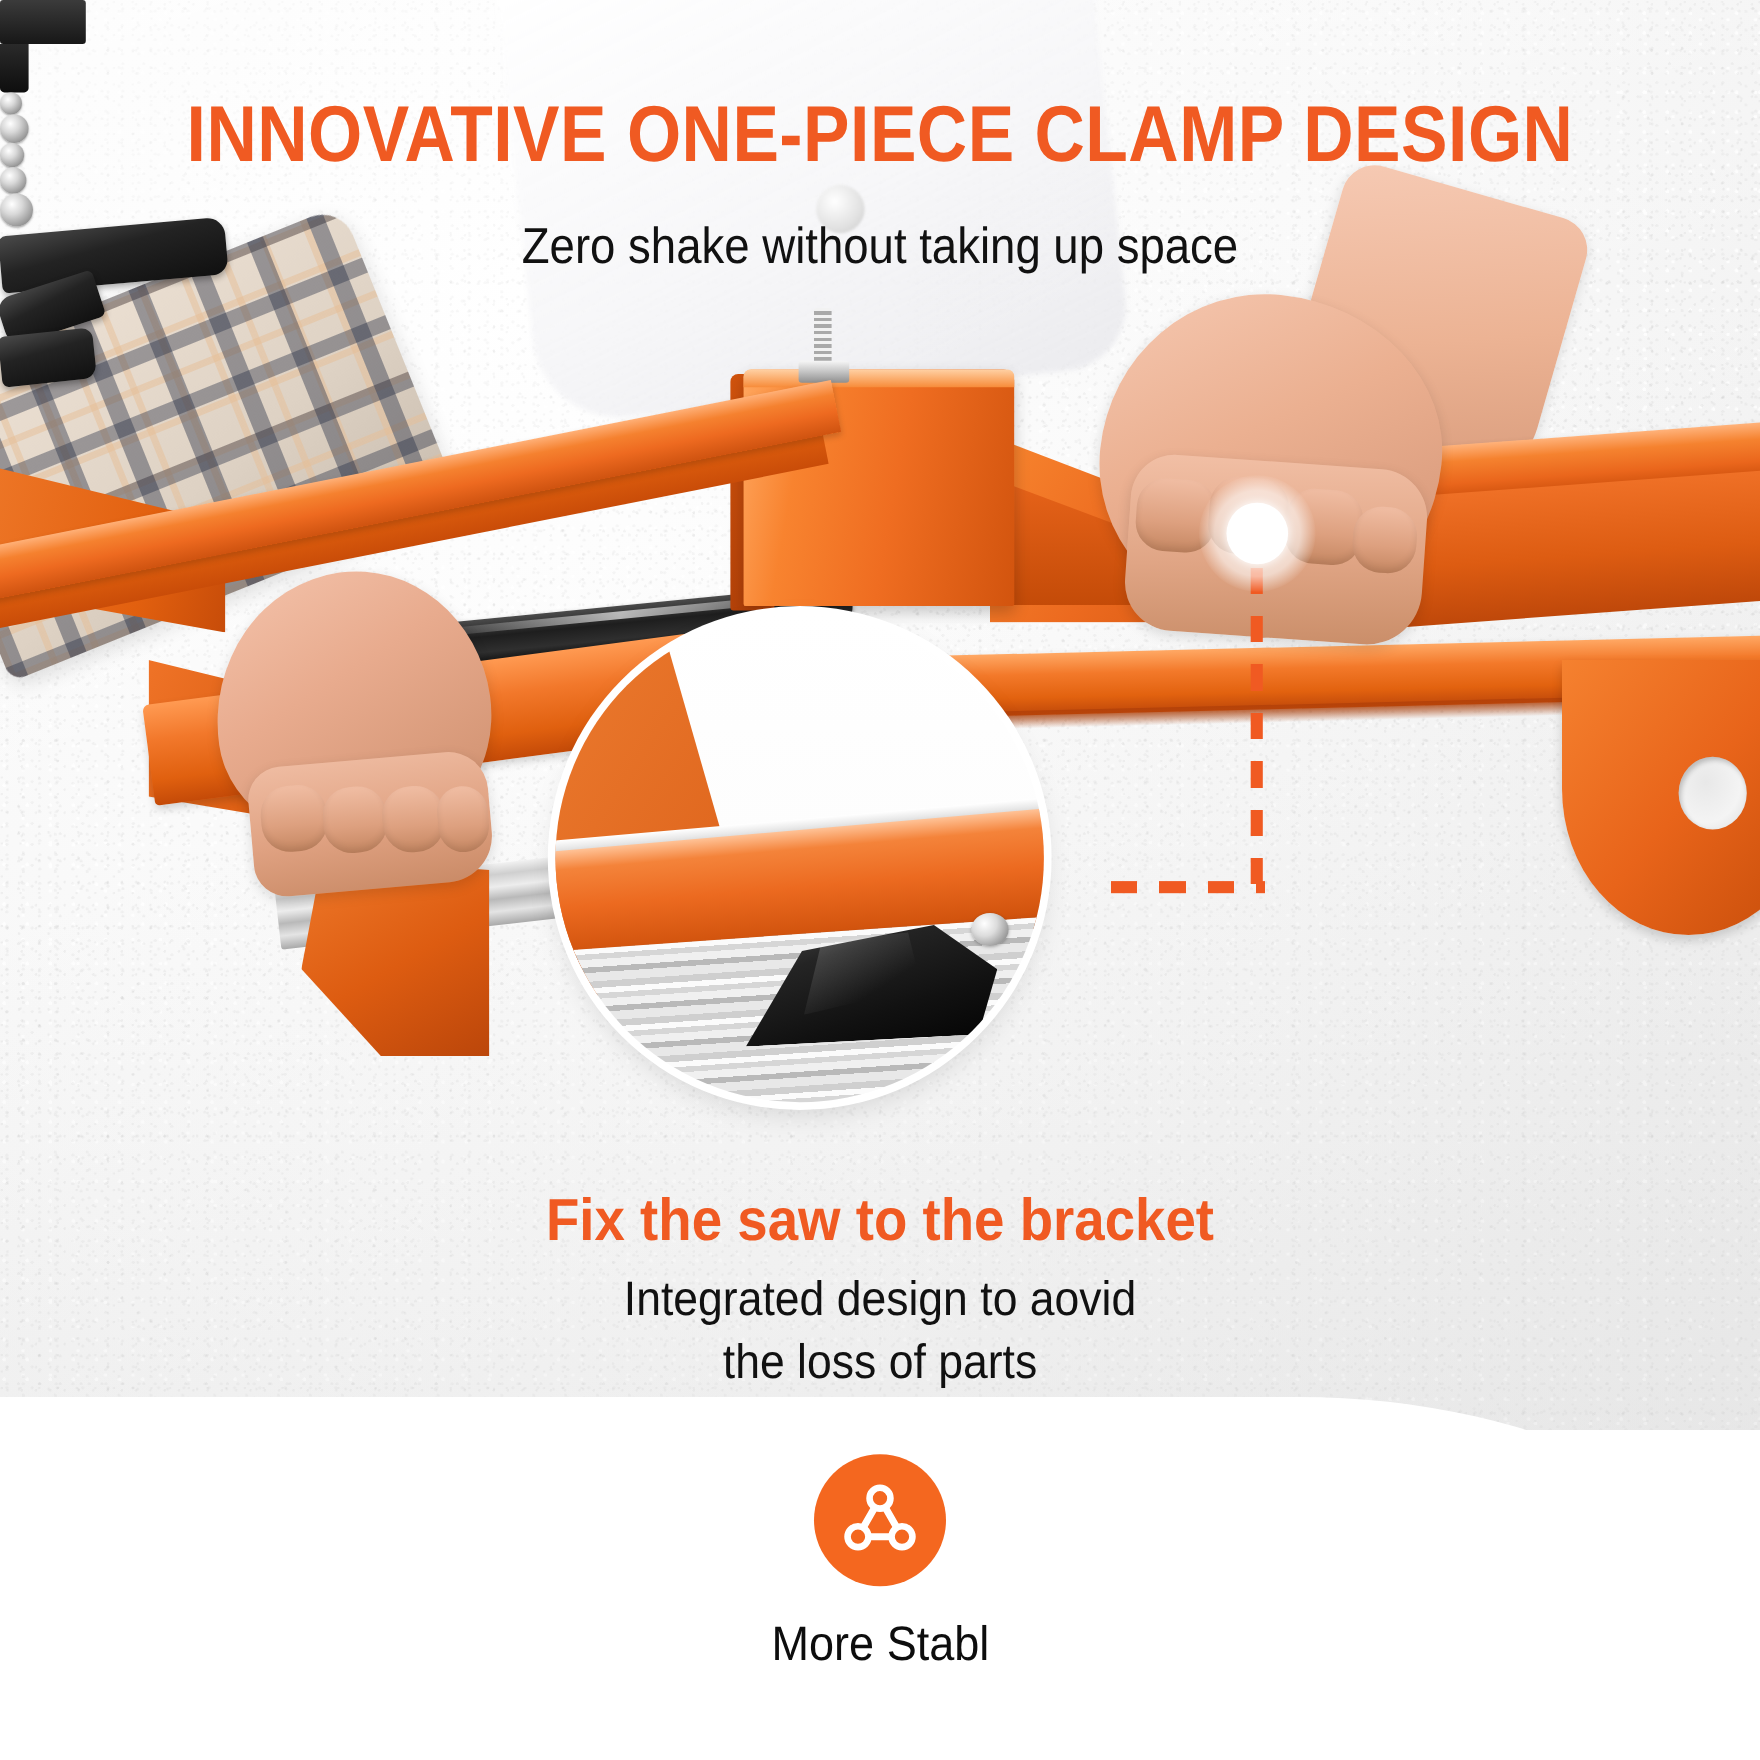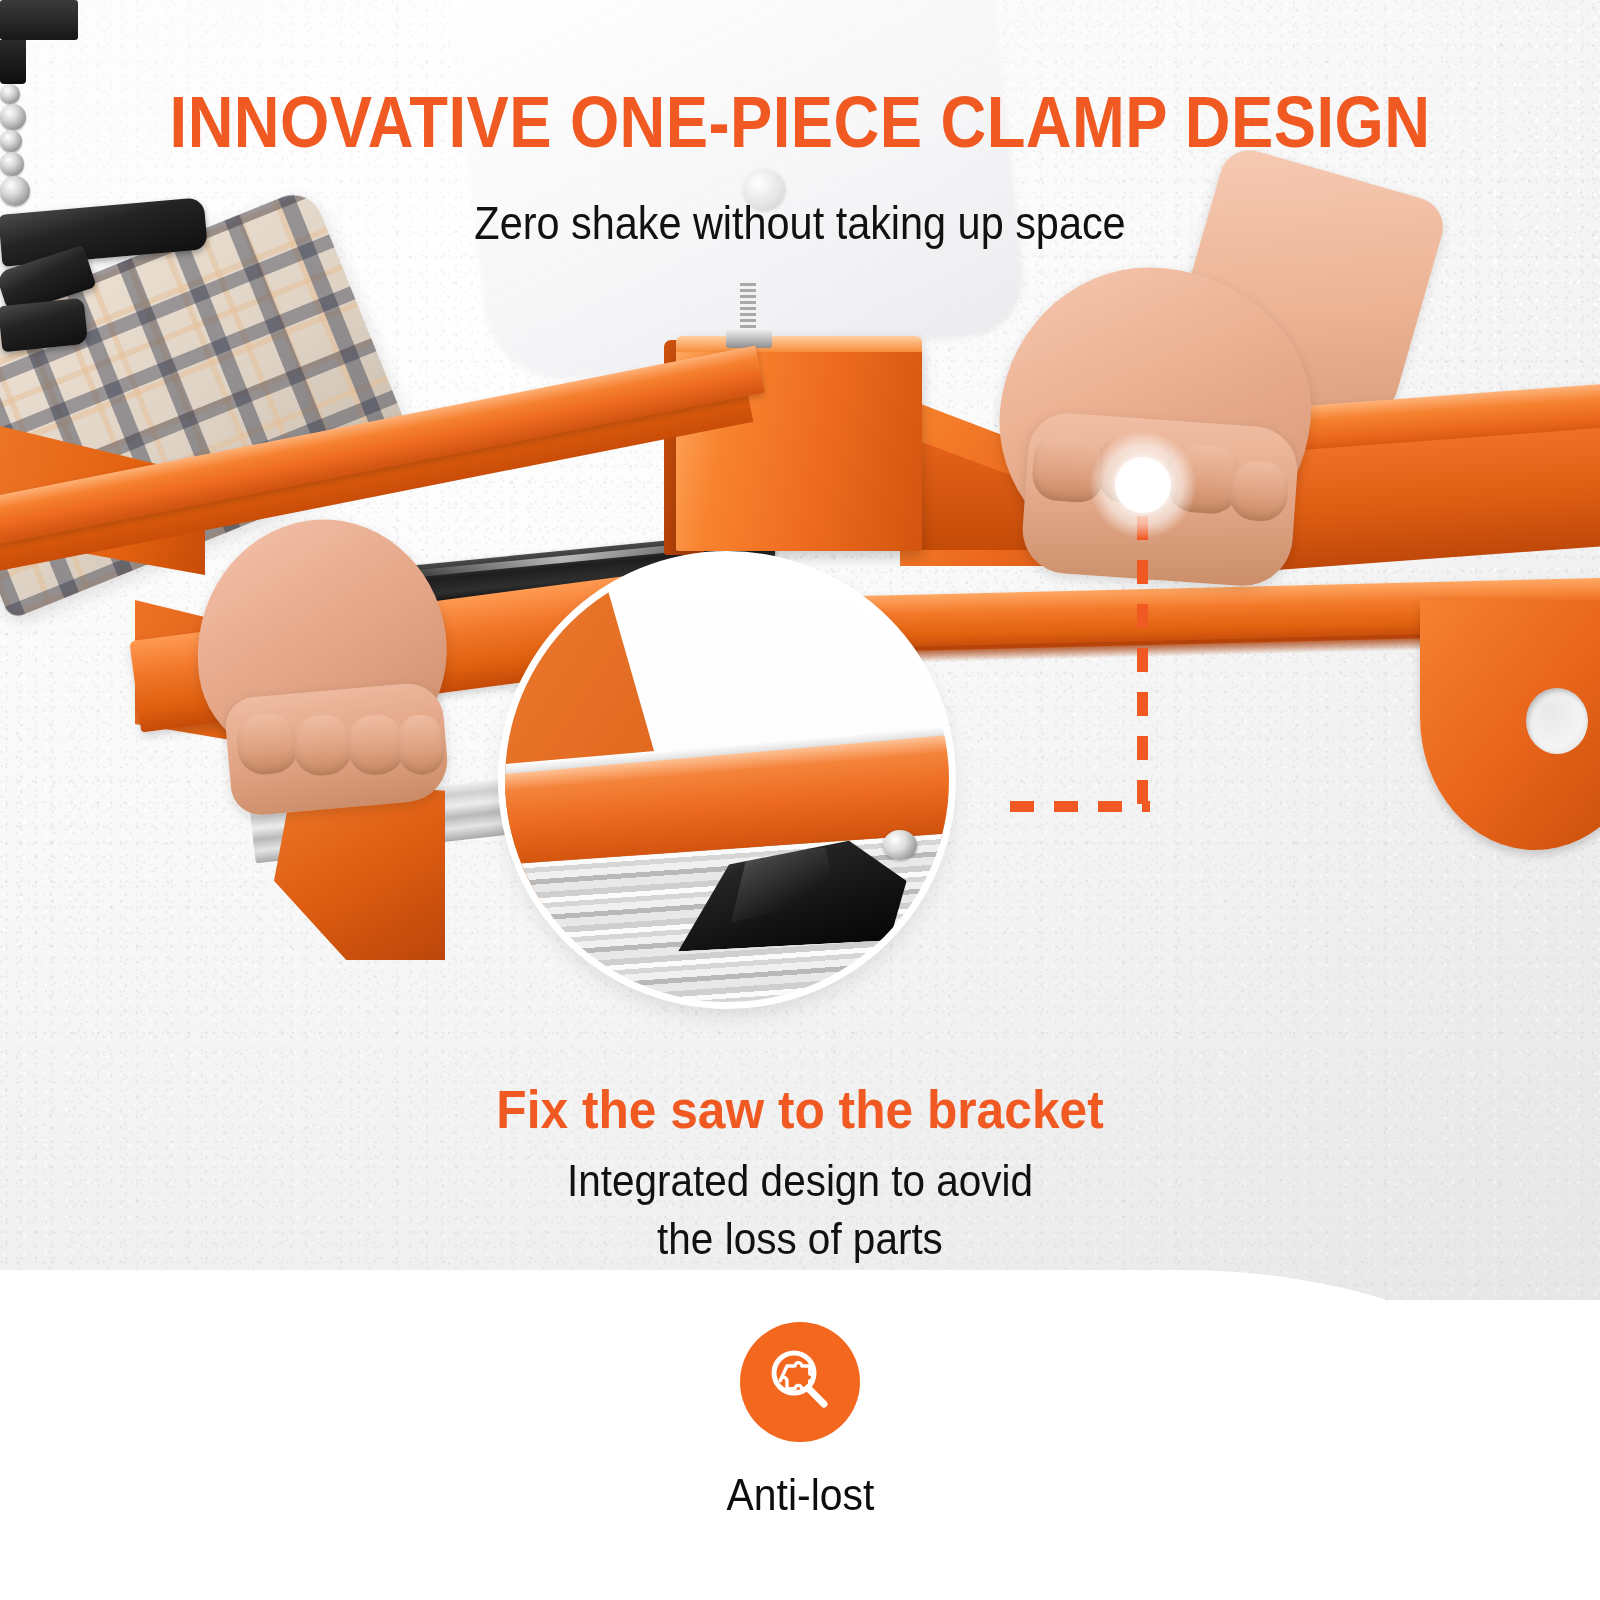--- a/index.html
+++ b/index.html
@@ -499,32 +499,30 @@
     <div class="mid-sub">
       <div>Integrated design to aovid</div>
       <div>the loss of parts</div>
     </div>
   </div>
 
   <div class="bottom-panel"></div>
 
   <div class="features">
 
-
     <div class="feature">
       <div class="fcircle">
         <span>
           <svg width="74" height="74" viewBox="0 0 74 74">
-            <circle cx="31" cy="30" r="20" fill="none" stroke="#ffffff" stroke-width="5"></circle>
-            <line x1="45" y1="45" x2="61" y2="61" stroke="#ffffff" stroke-width="7" stroke-linecap="round"></line>
-            <path d="M24 23 h8 a3.4 3.4 0 0 1 3.4 -3.4 a3.4 3.4 0 0 1 3.4 3.4 h8 v8
-                     a3.4 3.4 0 0 1 3.4 3.4 a3.4 3.4 0 0 1 -3.4 3.4 v8 h-8
-                     a3.4 3.4 0 0 0 -3.4 -3.4 a3.4 3.4 0 0 0 -3.4 3.4 h-8 v-8
-                     a3.4 3.4 0 0 0 -3.4 -3.4 a3.4 3.4 0 0 0 -3.4 3.4 Z" fill="none" stroke="#ffffff" stroke-width="3.4" stroke-linejoin="round"></path>
+            <path d="M37 19 L57 54 L17 54 Z" fill="none" stroke="#ffffff" stroke-width="6.5" stroke-linejoin="round"></path>
+            <circle cx="37" cy="19" r="9.5" fill="#f4671f" stroke="#ffffff" stroke-width="6"></circle>
+            <circle cx="57" cy="54" r="9.5" fill="#f4671f" stroke="#ffffff" stroke-width="6"></circle>
+            <circle cx="17" cy="54" r="9.5" fill="#f4671f" stroke="#ffffff" stroke-width="6"></circle>
           </svg>
         </span>
       </div>
-      <div class="flabel">Anti-lost</div>
+      <div class="flabel">More Stabl</div>
     </div>
 
+
   </div>
 
 </div>
 
 </body></html>

